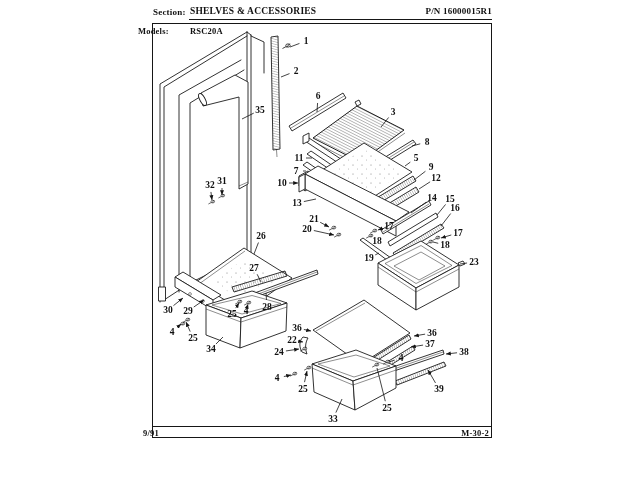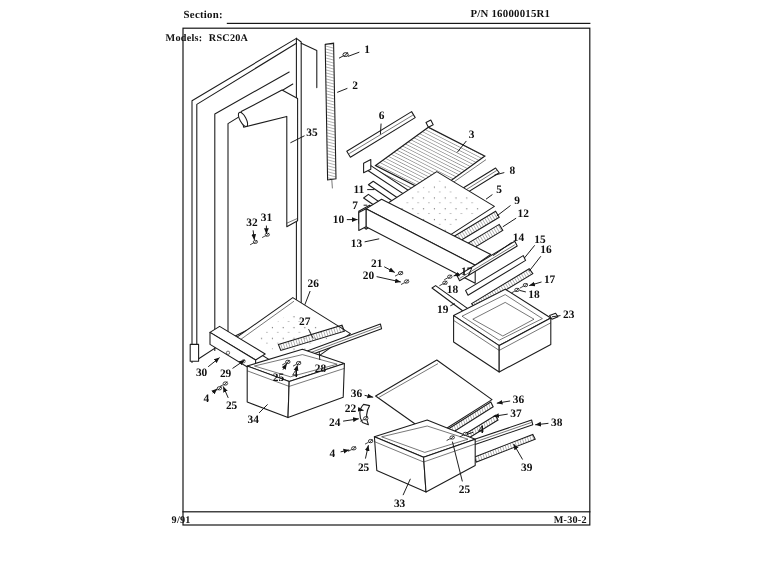--- a/index.html
+++ b/index.html
@@ -16,27 +16,28 @@
   .fw{stroke:#1c1c1c;fill:#fff;stroke-width:.9;stroke-linejoin:round;}
   .thin{stroke:#1c1c1c;fill:none;stroke-width:.5;}
   .leader{stroke:#141414;stroke-width:.8;fill:none;}
 </style>
 </head>
 <body>
 
 <div class="sheet">
 
   <div class="abs hdr" style="left:153px;top:7px;">Section:</div>
-  <div class="abs hdr" style="left:392px;top:6px;width:100px;text-align:left;">P/N 16000015R1</div>
+  <div class="abs hdr" style="left:190px;top:6px;font-size:9.5px;">SHELVES &amp; ACCESSORIES</div>
+  <div class="abs hdr" style="left:392px;top:6px;width:100px;text-align:right;">P/N 16000015R1</div>
   <div class="abs rule" style="left:189px;top:19px;width:303px;height:1px;"></div>
 
   <div class="frame"></div>
 
   <div class="abs hdr" style="left:138px;top:26px;font-size:8.5px;">Models:</div>
-  <div class="abs hdr" style="left:174px;top:26px;font-size:8.5px;">RSC20A</div>
+  <div class="abs hdr" style="left:190px;top:26px;font-size:8.5px;">RSC20A</div>
 
   <div class="abs rule" style="left:152px;top:426px;width:340px;height:1px;"></div>
   <div class="abs hdr" style="left:143px;top:428px;font-size:8.5px;">9/91</div>
   <div class="abs hdr" style="left:392px;top:428px;width:97px;text-align:right;font-size:8.5px;">M-30-2</div>
 
   <svg class="abs" style="left:0;top:0;" width="640" height="480" viewBox="0 0 640 480">
     <defs>
       <pattern id="pWires" width="12" height="2.6" patternUnits="userSpaceOnUse" patternTransform="rotate(27)">
         <line x1="0" y1="0" x2="12" y2="0" stroke="#222" stroke-width="0.65"></line>
       </pattern>

